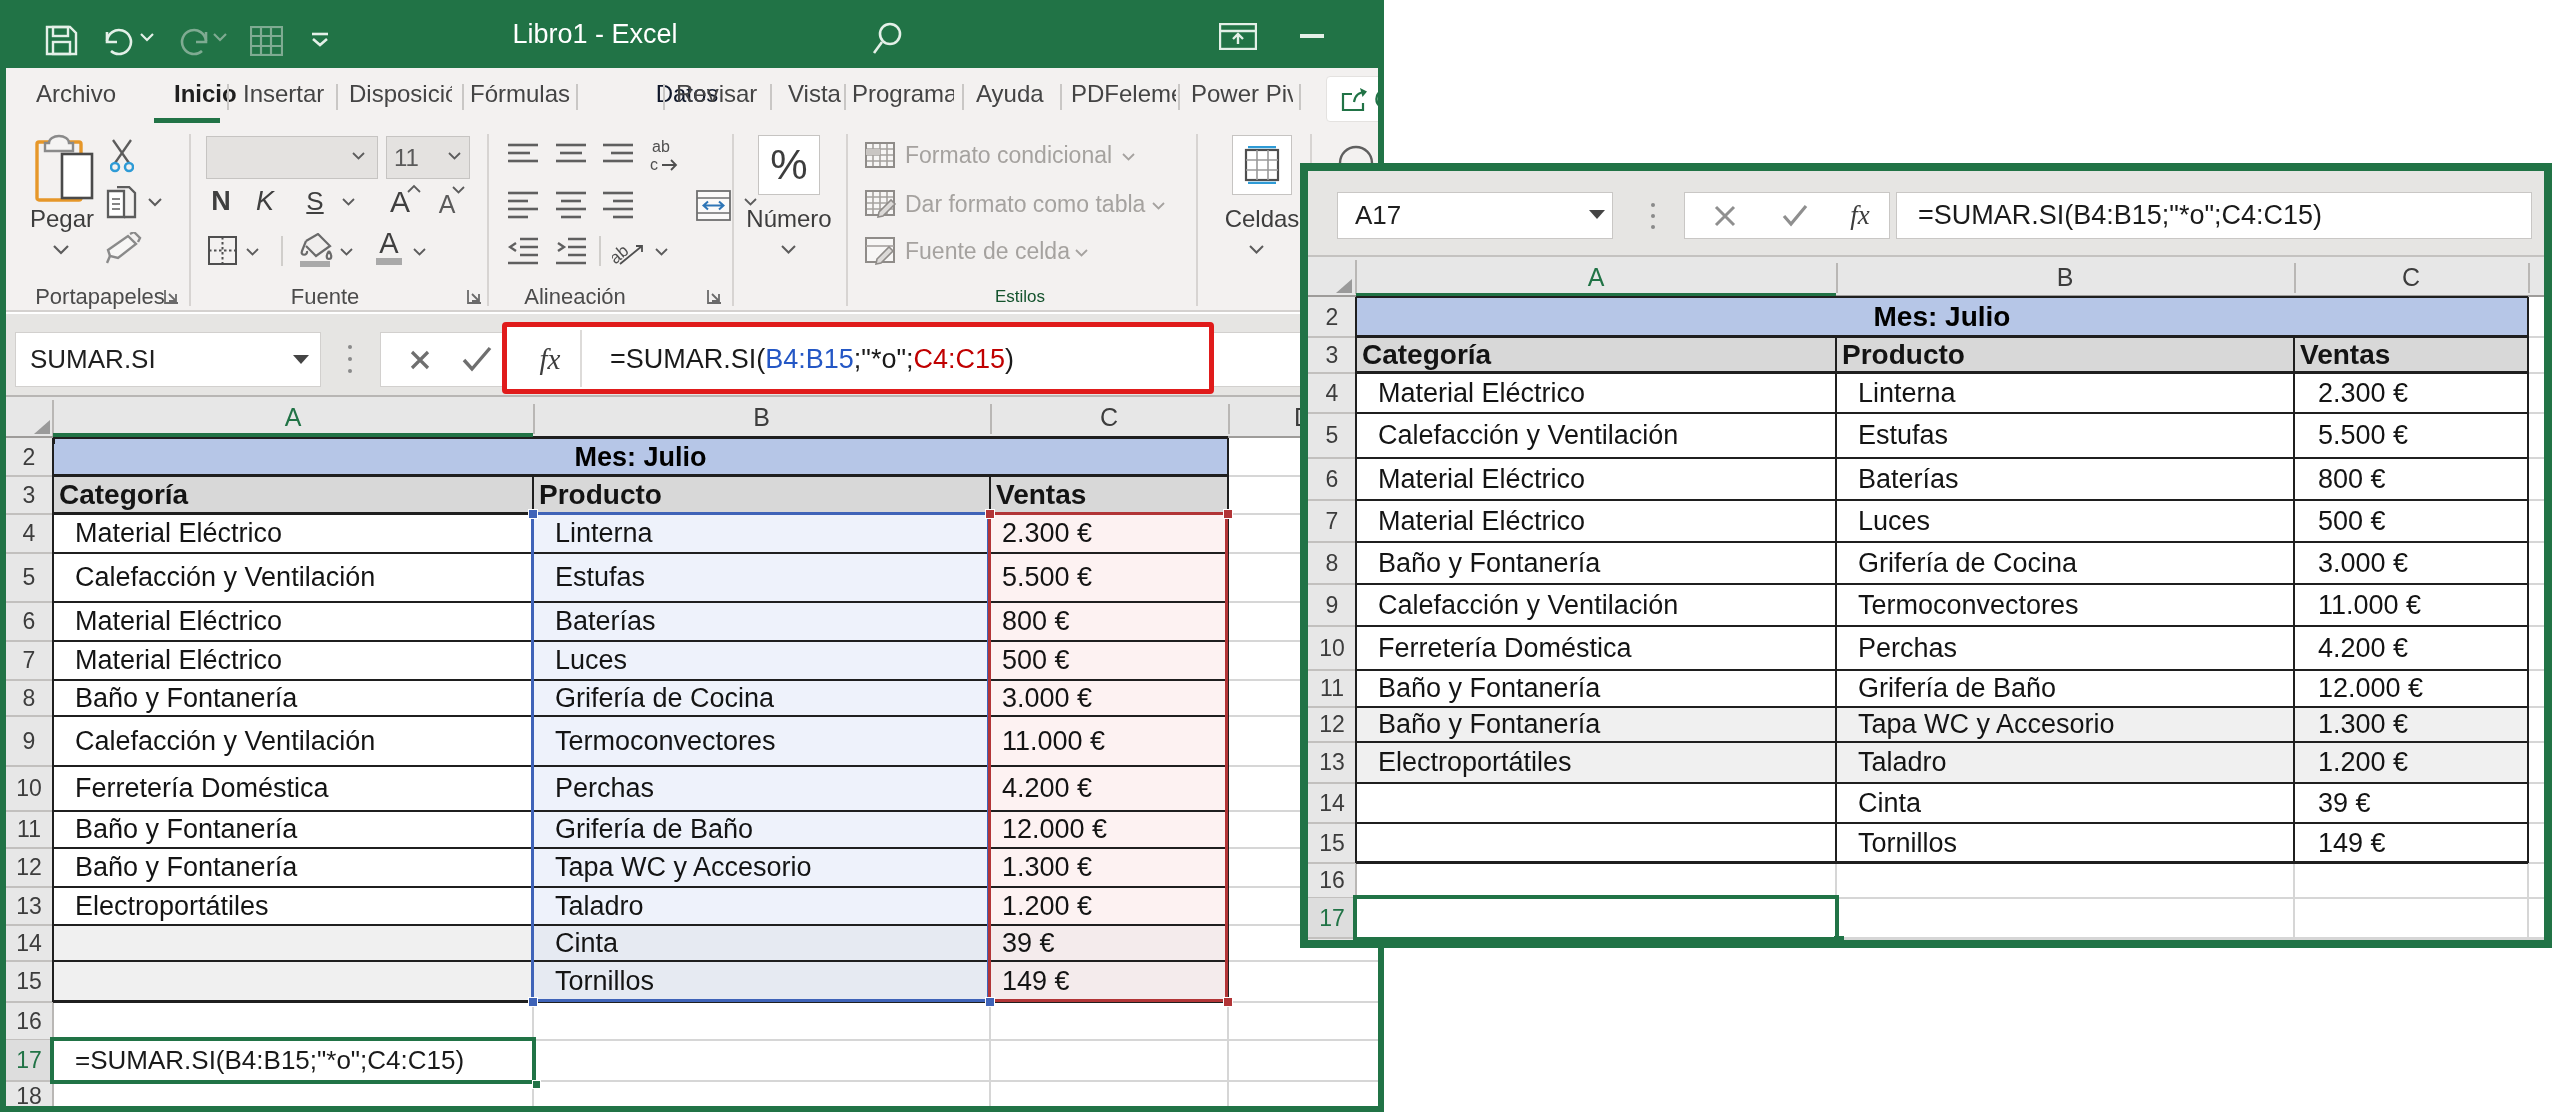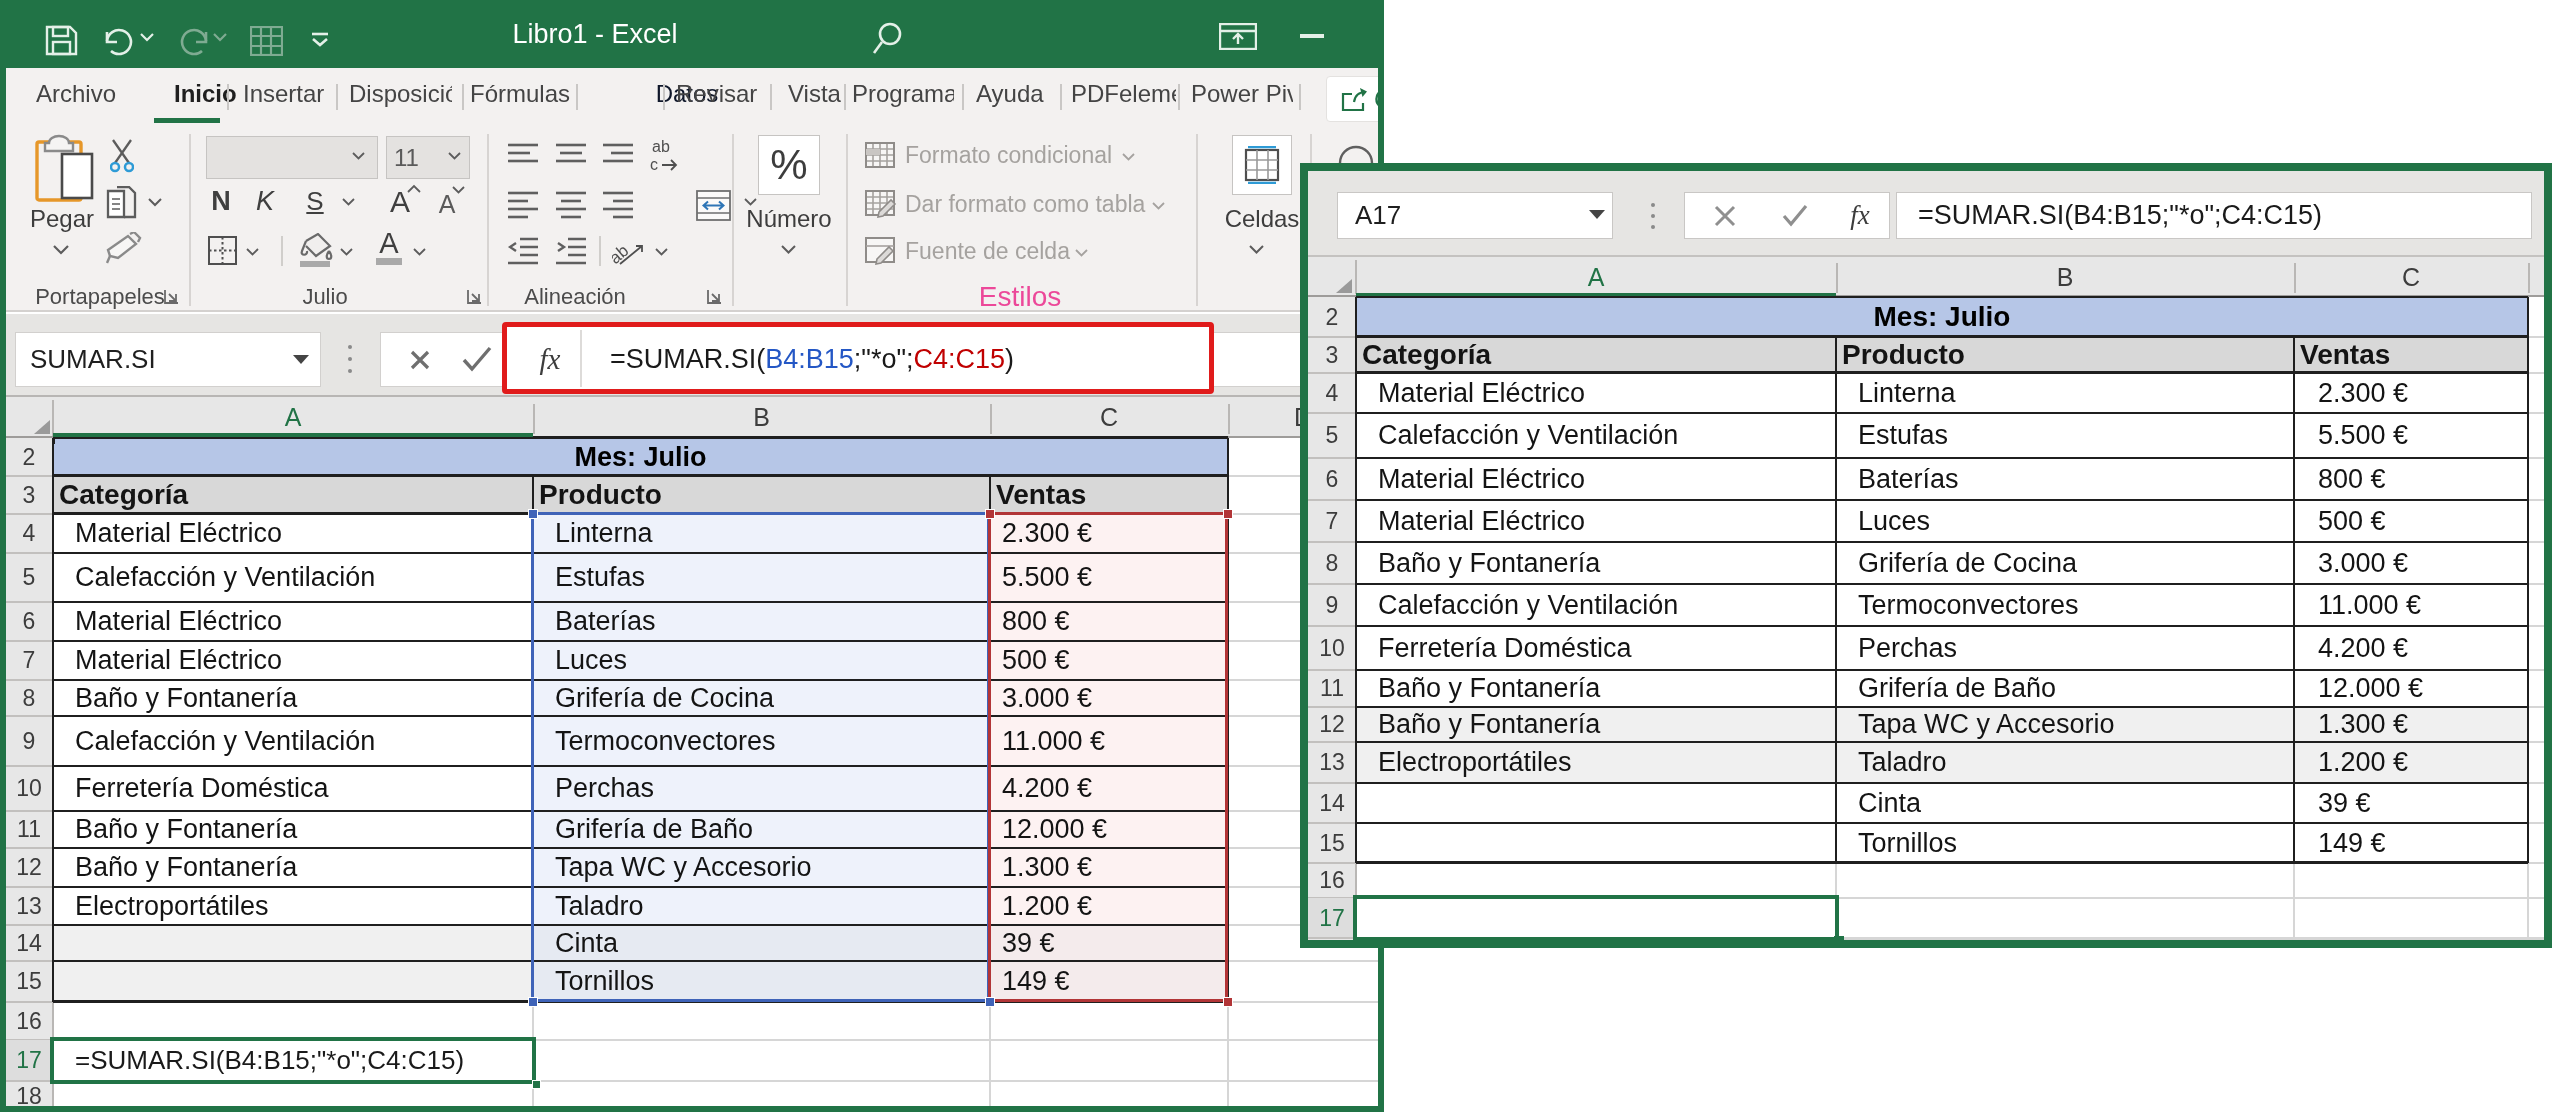--- a/index.html
+++ b/index.html
@@ -180,21 +180,21 @@
         <rect x="4" y="28" width="30" height="7" fill="#a9a9a9"></rect>
       </svg>
 <svg style="position:absolute;left:340px;top:248px" width="13" height="9" viewBox="0 0 13 9">
         <path d="M1 1 l5.5 5.5 L12 1" fill="none" stroke="#5c5c5c" stroke-width="1.8"></path>
       </svg>
 <div style="position:absolute;left:370px;top:226px;width:38px;height:34px;font-size:29px;color:#3f3f3f;font-weight:400;line-height:34px;text-align:center;white-space:nowrap;overflow:hidden;">A</div>
 <div style="position:absolute;left:376px;top:258px;width:26px;height:7px;background:#a9a9a9;"></div>
 <svg style="position:absolute;left:413px;top:248px" width="13" height="9" viewBox="0 0 13 9">
         <path d="M1 1 l5.5 5.5 L12 1" fill="none" stroke="#5c5c5c" stroke-width="1.8"></path>
       </svg>
-<div style="position:absolute;left:250px;top:284px;width:150px;height:26px;font-size:22px;color:#4b4b4b;font-weight:400;line-height:26px;text-align:center;white-space:nowrap;overflow:hidden;">Julio</div>
+<div style="position:absolute;left:250px;top:284px;width:150px;height:26px;font-size:22px;color:#4b4b4b;font-weight:400;line-height:26px;text-align:center;white-space:nowrap;overflow:hidden;">Fuente</div>
 <svg style="position:absolute;left:466px;top:288px" width="17" height="17" viewBox="0 0 17 17">
         <g fill="none" stroke="#6a6a6a" stroke-width="1.8">
           <path d="M2 2 v13 h13"></path>
           <path d="M6 6 l7 7 M13 6 v7 h-7"></path>
         </g>
       </svg>
 <div style="position:absolute;left:487px;top:134px;width:2px;height:172px;background:#d7d4d2;"></div>
 <svg style="position:absolute;left:508px;top:142px" width="32" height="32" viewBox="0 0 32 32">
         <g stroke="#5f5f5f" stroke-width="2.6" fill="none">
           <path d="M0 3 h30"></path>
@@ -312,21 +312,21 @@
       </svg>
 <svg style="position:absolute;left:865px;top:237px" width="32" height="28" viewBox="0 0 32 28">
         <rect x="1" y="1" width="28" height="24" fill="#f7f6f5" stroke="#8f8c89" stroke-width="2"></rect>
         <path d="M1 9 h28" stroke="#a5a29f" stroke-width="1.6"></path>
         <path d="M12 22 l12 -12 4 4 -12 12 -5 1 z" fill="#dcdad8" stroke="#8f8c89" stroke-width="1.6"></path>
       </svg>
 <div style="position:absolute;left:905px;top:236px;width:260px;height:30px;font-size:23px;color:#a5a29f;font-weight:400;line-height:30px;text-align:left;white-space:nowrap;overflow:hidden;padding-left:0px;">Fuente de celda</div>
 <svg style="position:absolute;left:1075px;top:249px" width="13" height="9" viewBox="0 0 13 9">
         <path d="M1 1 l5.5 5.5 L12 1" fill="none" stroke="#a5a29f" stroke-width="1.8"></path>
       </svg>
-<div style="position:absolute;left:945px;top:284px;width:150px;height:26px;font-size:28px;color:#ec4899;font-weight:400;line-height:26px;text-align:center;white-space:nowrap;overflow:hidden;">Estilos</div>
+<div style="position:absolute;left:945px;top:284px;width:150px;height:26px;font-size:17px;color:#14532d;font-weight:400;line-height:26px;text-align:center;white-space:nowrap;overflow:hidden;">Estilos</div>
 <div style="position:absolute;left:1196px;top:134px;width:2px;height:172px;background:#d7d4d2;"></div>
 <div style="position:absolute;left:1232px;top:135px;width:60px;height:60px;background:#ffffff;border:1px solid #c6c4c2;"></div>
 <svg style="position:absolute;left:1244px;top:146px" width="36" height="38" viewBox="0 0 36 38">
         <rect x="2" y="4" width="32" height="30" fill="#ffffff" stroke="#4f4f4f" stroke-width="2.2"></rect>
         <path d="M2 14 h32 M2 24 h32 M13 4 v30 M24 4 v30" stroke="#9a9a9a" stroke-width="1.6"></path>
         <path d="M4 1 h28 M4 37 h28" stroke="#2e9bd6" stroke-width="2.6"></path>
         <path d="M2 1 l3 3 m-3 -3 l3 -0 m26 0 l3 3" stroke="#2e9bd6" stroke-width="0"></path>
       </svg>
 <div style="position:absolute;left:1206px;top:204px;width:112px;height:30px;font-size:24px;color:#3d3d3d;font-weight:400;line-height:30px;text-align:center;white-space:nowrap;overflow:hidden;">Celdas</div>
 <svg style="position:absolute;left:1249px;top:245px" width="15" height="10" viewBox="0 0 15 10">

